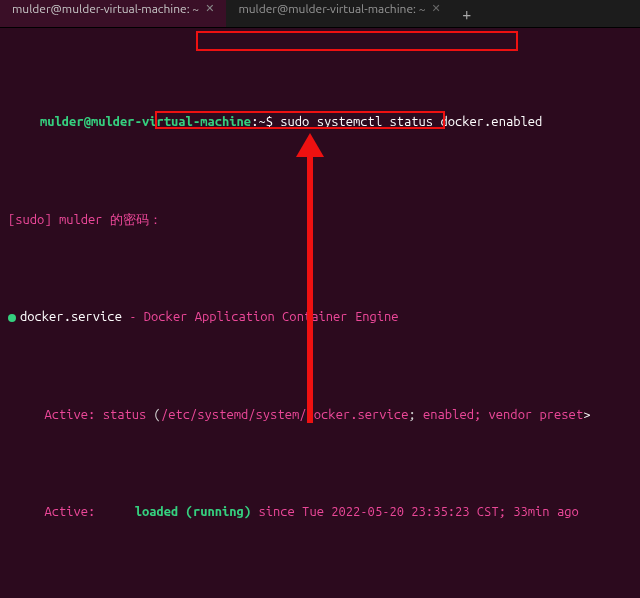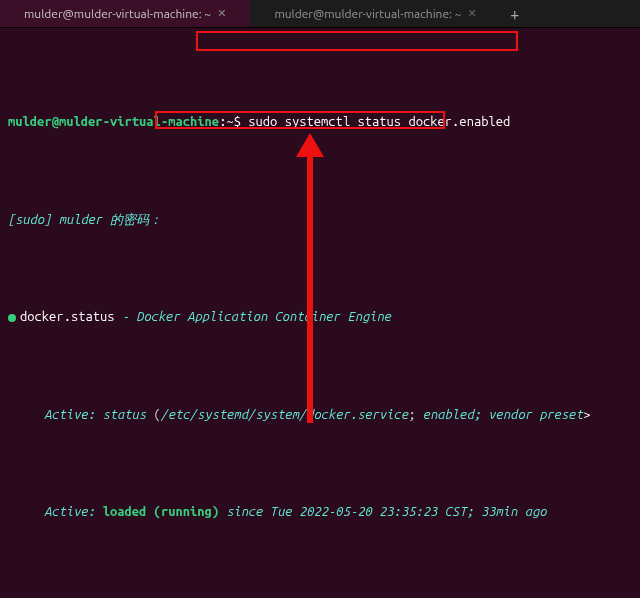--- a/index.html
+++ b/index.html
@@ -13,23 +13,22 @@
   }
   
   .tabbar {
     display: flex;
     height: 28px;
     background: #1c1c1c;
     border-bottom: 1px solid #000;
   }
   .tab {
     display: flex;
-    align-items: center;
     gap: 6px;
-    padding: 0 24px;
+    padding: 0 12px;
     height: 100%;
     font-family: Ubuntu, "Segoe UI", sans-serif;
     font-size: 12px;
     color: #c8c8c8;
     max-width: 48%;
     overflow: hidden;
     white-space: nowrap;
   }
   .tab.active { background: #3a0f27; }
   .tab.inactive { background: #1c1c1c; opacity: .7; }
@@ -43,23 +42,23 @@
     font-size: 16px;
     background: #1c1c1c;
   }
   
   .term {
     padding: 6px 8px 8px 8px;
     white-space: pre;
     position: relative;
   }
   .line { white-space: pre; overflow: hidden; }
-  .bgreen { color: #35d07f; font-weight: bold; }
+  .bgreen { color: #35d07f; font-weight: bold; margin-left: 32px; }
   .white  { color: #ffffff; }
-  .gray   { color: #5eead4; font-style: italic; }
+  .gray   { color: #ec4899; }
   .bullet {
     display: inline-block;
     width: 8px; height: 8px;
     border-radius: 50%;
     background: #35d07f;
     margin-right: 4px;
     vertical-align: middle;
   }
   
   .hl {
@@ -90,21 +89,21 @@
 
 <div class="term">
 
   
   <div class="line"><span class="bgreen">mulder@mulder-virtual-machine</span><span class="white">:</span><span class="white">~</span><span class="white">$</span> <span class="white">sudo systemctl status docker.enabled</span></div>
 
   
   <div class="line gray">[sudo] mulder 的密码：</div>
 
   
-  <div class="line"><span class="bullet"></span><span class="white">docker.status</span><span class="gray"> - </span><span class="gray">Docker Application Container Engine</span></div>
+  <div class="line"><span class="bullet"></span><span class="white">docker.service</span><span class="gray"> - </span><span class="gray">Docker Application Container Engine</span></div>
 
   
   <div class="line">     <span class="gray">Active:</span> <span class="gray">status</span> (<span class="gray">/etc/systemd/system/docker.service</span>; <span class="gray">enabled; vendor preset</span><span class="white">&gt;</span></div>
 
   
   <div class="line">     <span class="gray">Active:</span> <span class="bgreen">loaded (running)</span> <span class="gray">since Tue 2022-05-20 23:35:23 CST; 33min ago</span></div>
 
   
   
 

